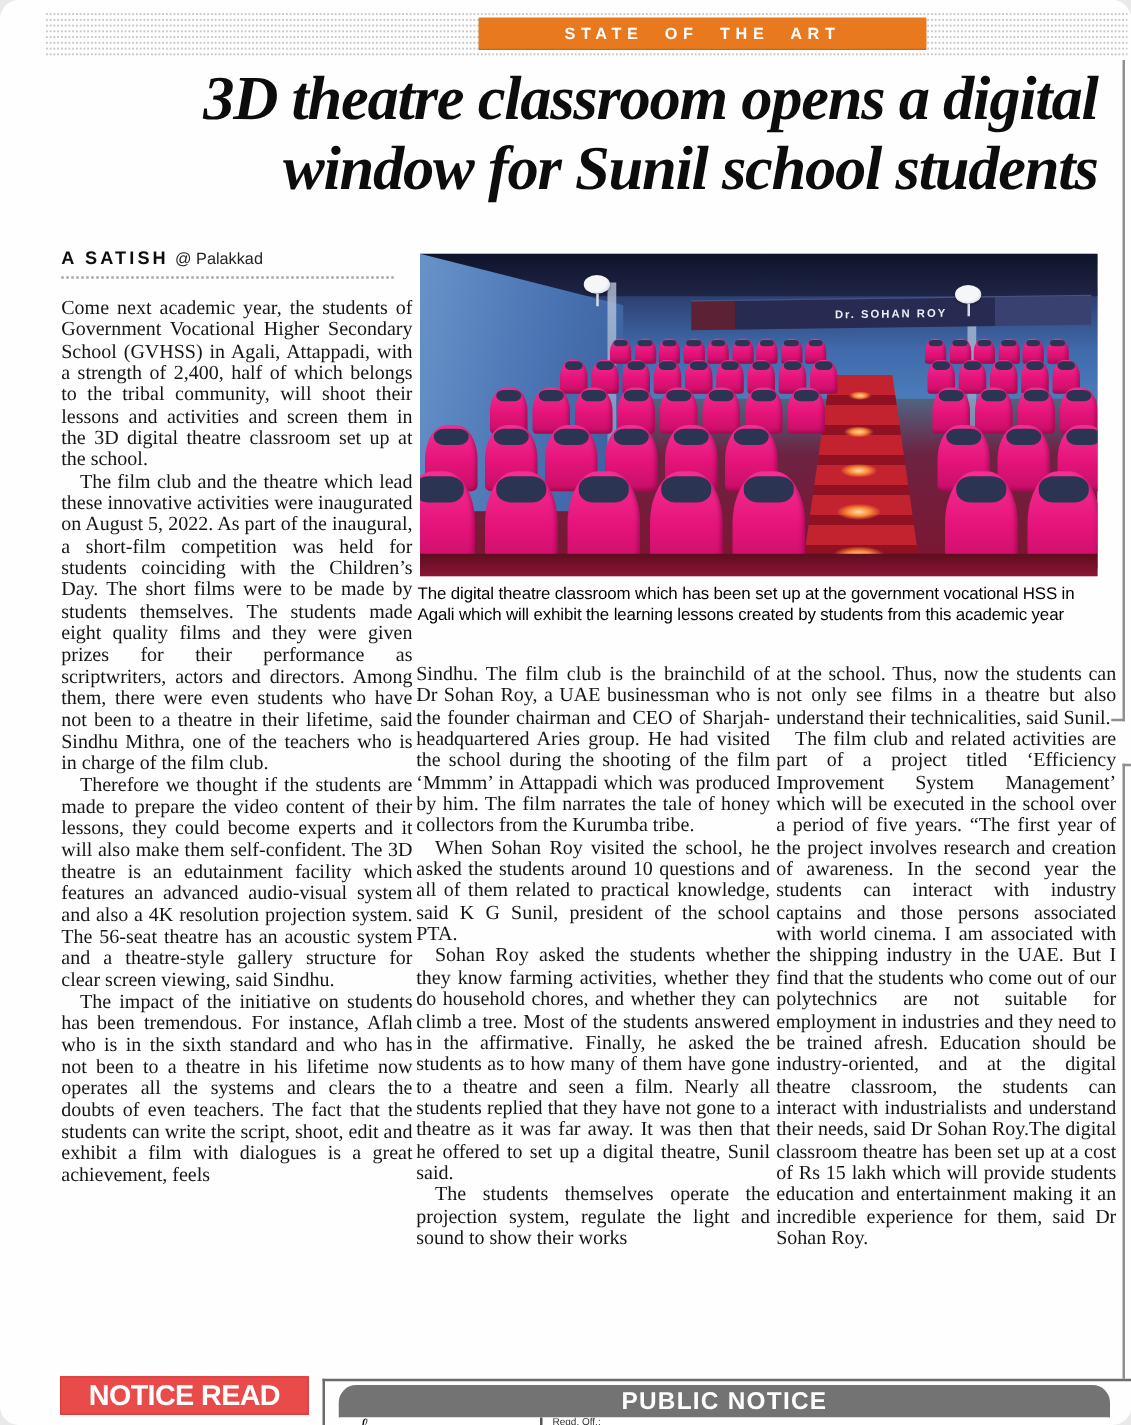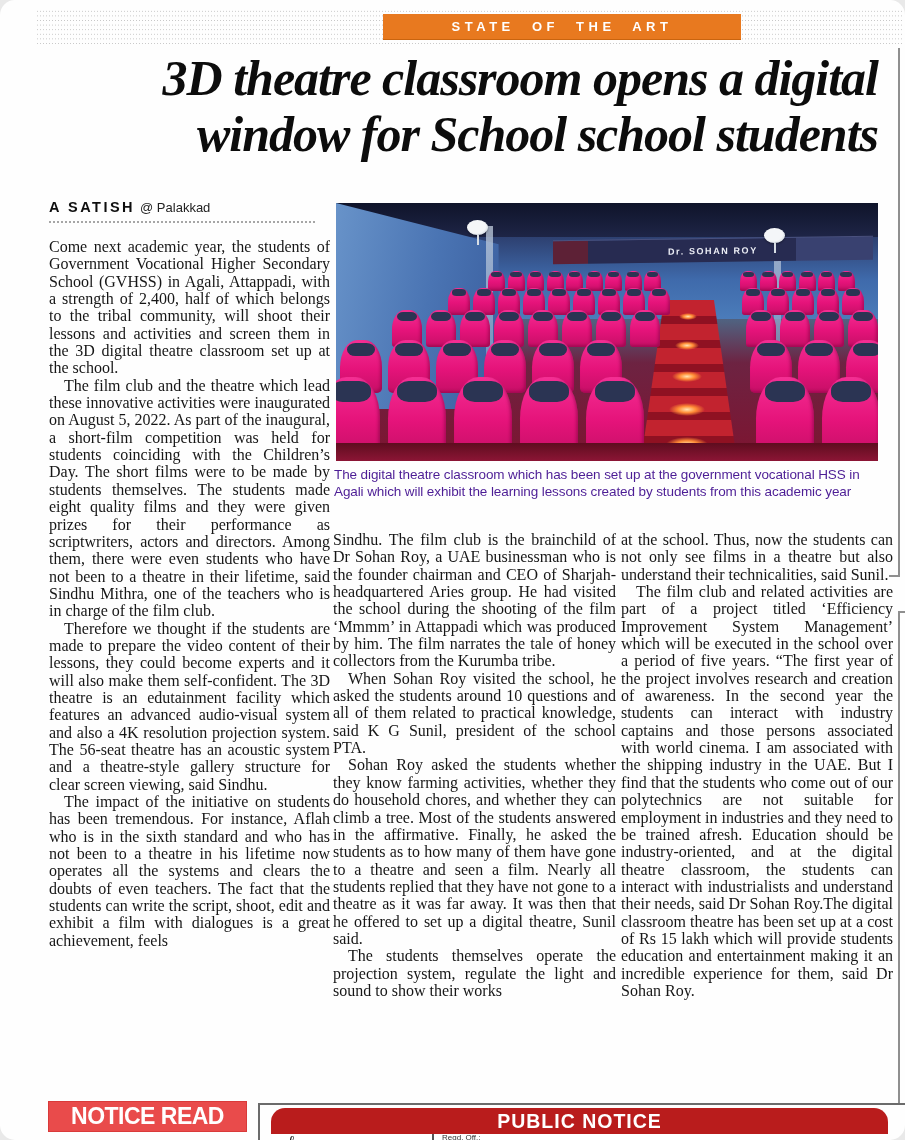--- a/index.html
+++ b/index.html
@@ -77,56 +77,56 @@
     background:linear-gradient(180deg,#f52f94 0%,#e5137a 55%,#c60f66 100%);
     border-radius:42% 42% 12% 12% / 52% 52% 9% 9%;
     box-shadow:inset -2px -2px 3px rgba(120,0,60,.45); }
   .seat::before { content:""; position:absolute; left:16%; right:16%; top:5%; height:26%;
     background:#2b3453; border-radius:30% / 46%; }
   .seat-group { position:absolute; display:flex; align-items:flex-end; }
   
   #caption {
     position:absolute; left:334px; top:467px; width:540px;
     font-family:"Liberation Sans", sans-serif; font-size:13.5px; line-height:16.5px;
-    color:#4c1d95; letter-spacing:-0.1px; font-weight:400;
+    color:#000000; letter-spacing:-0.1px; font-weight:400;
   }
   
   .vrule { position:absolute; width:1.5px; background:#8f8f8f; }
   .hrule { position:absolute; height:1.5px; background:#8f8f8f; }
   
   #express {
     position:absolute; left:48px; top:1101px; width:199px; height:31px;
     background:#e94b4b; border:1px solid #d93a3a; box-sizing:border-box;
     color:#fff; text-align:center; font:700 23px/29px "Liberation Sans", sans-serif;
     letter-spacing:-0.5px; transform:none;
   }
   .notice-top { position:absolute; left:258px; top:1103px; width:647px; height:1.5px; background:#6b6b6b; }
   .notice-left { position:absolute; left:258px; top:1103px; width:1.5px; height:37px; background:#6b6b6b; }
   #notice-banner {
     position:absolute; left:271px; top:1108px; width:617px; height:26px;
-    background:#b91c1c; border-radius:14px 14px 0 0;
+    background:#737373; border-radius:14px 14px 0 0;
     color:#fff; text-align:center; font:700 19.5px/27px "Liberation Sans", sans-serif;
     letter-spacing:1px;
   }
   #notice-content { position:absolute; left:272px; top:1134px; width:615px; height:6px; background:#fff; overflow:visible; }
   .notice-glyph { position:absolute; left:16px; top:-1px; font:italic 700 15px "Liberation Serif", serif; color:#111; }
   .notice-div { position:absolute; left:160px; top:0; width:1.5px; height:6px; background:#555; }
   .notice-frag { position:absolute; left:170px; top:-1px; font:400 8px "Liberation Sans", sans-serif; color:#333; filter:blur(0.3px); white-space:nowrap; }
 </style>
 </head>
 <body>
 
 <div class="page">
 
   <div class="texture"></div>
   <div class="kicker">STATE OF THE ART</div>
 
   <div class="headline">
     <div>3D theatre classroom opens a digital</div>
-    <div>window for School school students</div>
+    <div>window for Sunil school students</div>
   </div>
 
   <div class="byline">
     <span class="author">A SATISH</span><span class="loc">@ Palakkad</span>
   </div>
   <div class="byline-rule"></div>
 
   <div id="photo">
     <div class="ph-backwall"></div>
     <div class="ph-ceiling"></div>

